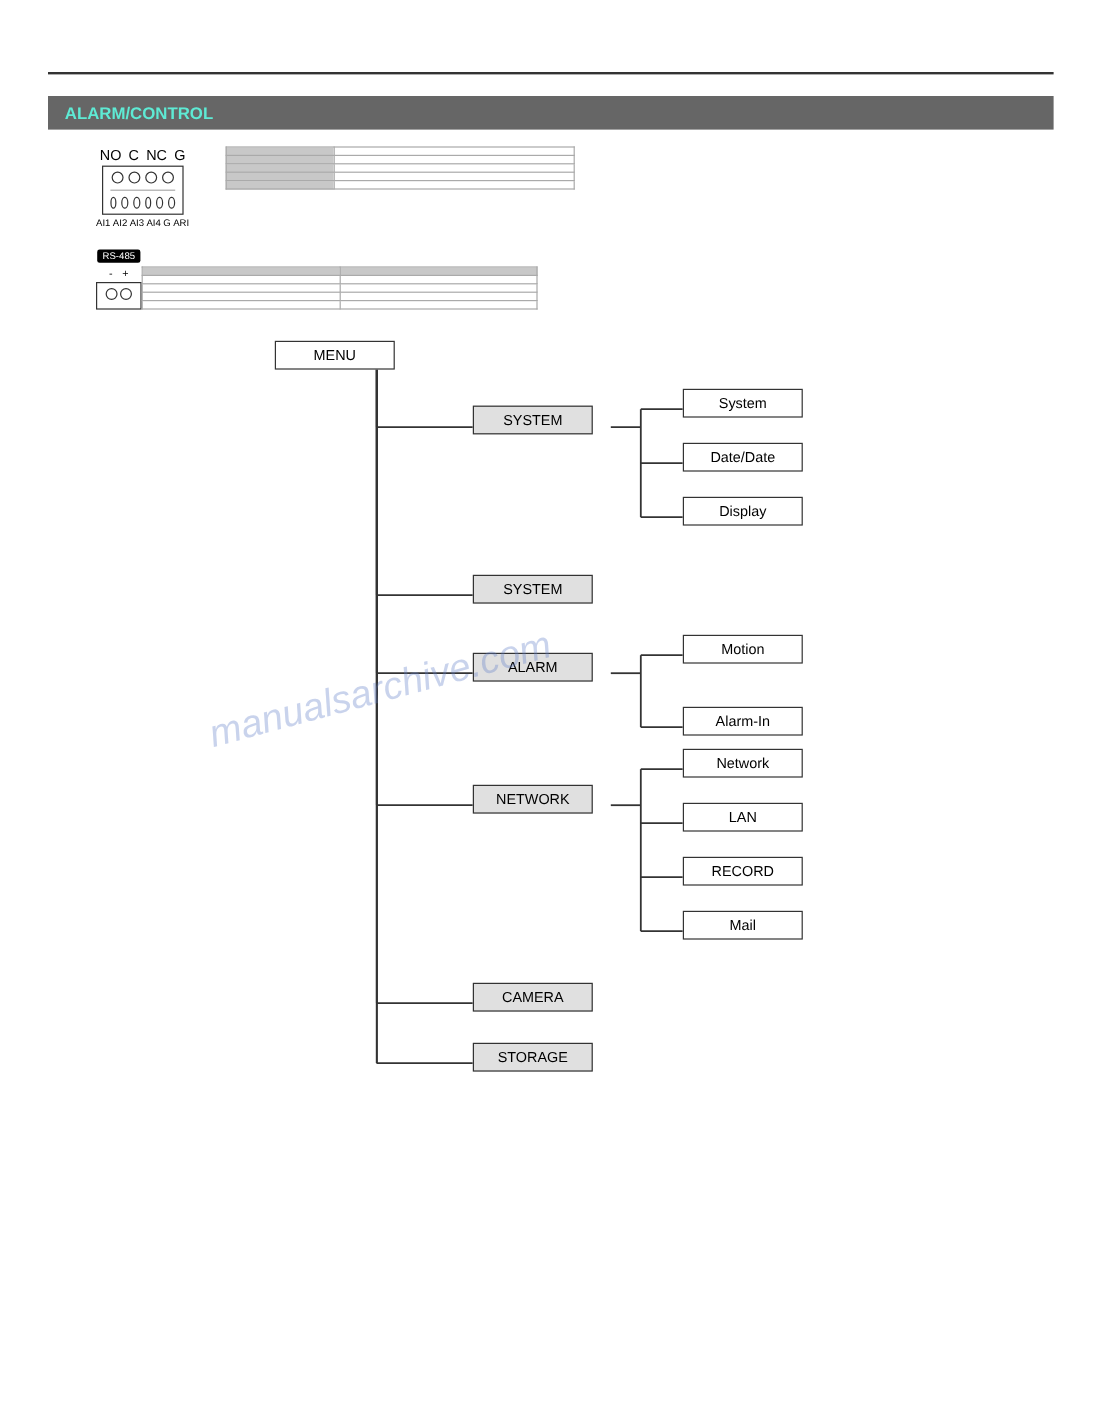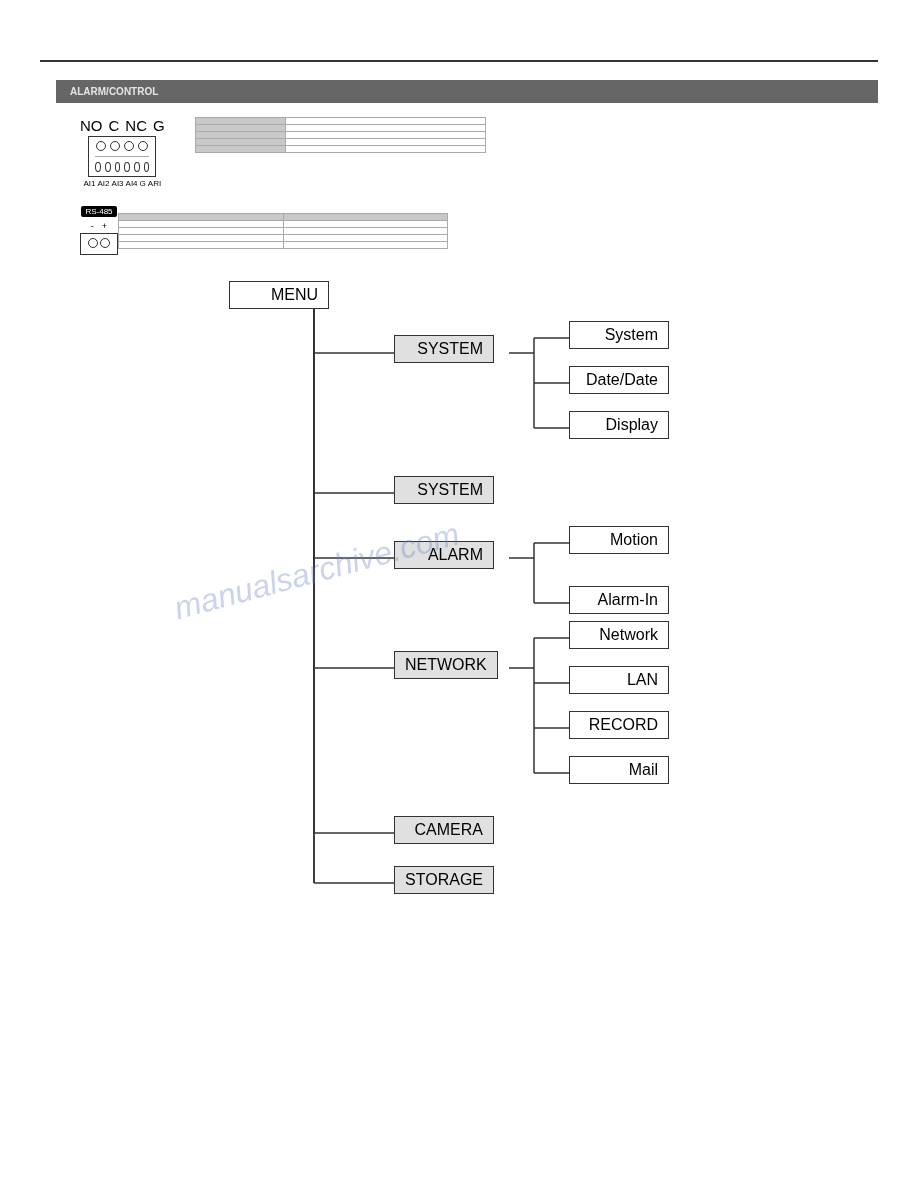--- a/index.html
+++ b/index.html
@@ -21,46 +21,46 @@
     
     .top-rule {
       border: none;
       border-top: 2px solid #333;
       margin: 60px 0 0 0;
     }
 
     
     .section-header {
       background: #666;
-      color: #e5e5e5;
+      color: #5eead4;
       padding: 6px 14px;
-      font-size: 10px;
+      font-size: 14px;
       font-weight: bold;
-      margin: 18px 0 14px 16px;
+      margin: 18px 0 14px 0;
     }
 
     
     .connector-section {
       display: flex;
       align-items: flex-start;
       margin: 10px 0 18px 40px;
       gap: 30px;
     }
 
     .connector-diagram {
       display: flex;
       flex-direction: column;
       align-items: center;
       font-size: 10px;
     }
 
     .connector-diagram .pin-labels {
       display: flex;
       gap: 6px;
-      font-size: 15px;
+      font-size: 12px;
       margin-bottom: 2px;
     }
 
     .connector-diagram .connector-box {
       border: 1.5px solid #333;
       width: 68px;
       padding: 4px 6px;
       display: flex;
       flex-direction: column;
       gap: 3px;
@@ -106,21 +106,21 @@
     }
 
     .alarm-table td.white {
       background: #fff;
       min-width: 200px;
     }
 
     
     .rs485-section {
       display: flex;
-      align-items: center;
+      align-items: flex-end;
       margin: 2px 0 18px 40px;
     }
 
     .rs485-diagram {
       display: flex;
       flex-direction: column;
       align-items: center;
       font-size: 10px;
     }
 
@@ -180,25 +180,25 @@
       transform: rotate(-15deg);
       pointer-events: none;
       z-index: 10;
       white-space: nowrap;
     }
 
     
     .tree-box {
       border: 1.5px solid #333;
       padding: 4px 10px;
-      font-size: 16px;
+      font-size: 12px;
       background: #fff;
       display: inline-block;
       min-width: 100px;
-      text-align: right;
+      text-align: center;
     }
 
     .tree-box.filled {
       background: #e0e0e0;
     }
 
     
     .tree-wrapper {
       position: relative;
       width: 600px;

